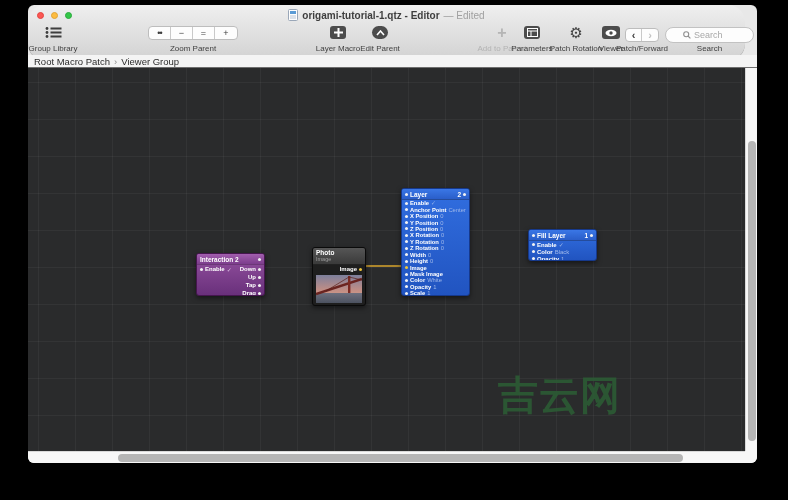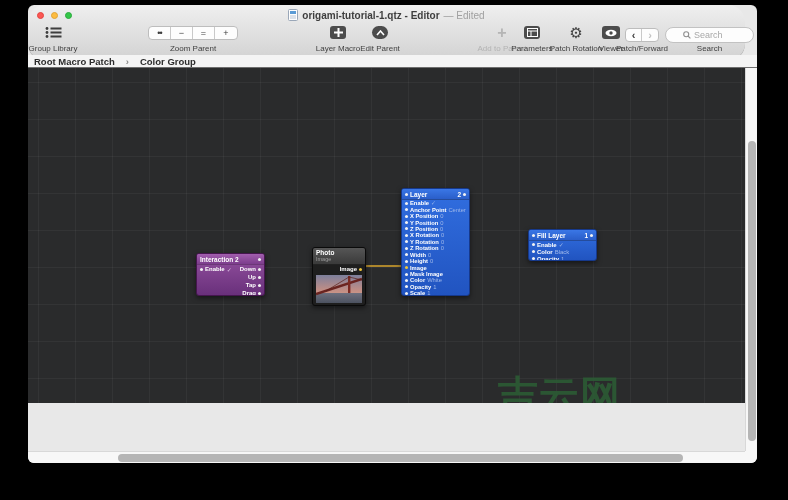--- a/index.html
+++ b/index.html
@@ -47,26 +47,26 @@
                gap:3px; margin-top:1px;}
   .searchbox input { border:none; outline:none; background:transparent; width:42px;
                      font-size:9px; color:#444; font-family:"Liberation Sans",sans-serif;}
   .searchbox input::placeholder { color:#a8a8a8; }
   .gear { font-size:15px; color:#434343; line-height:13px; }
   .plus-dim { font-size:16px; font-weight:bold; color:#b5b5b5; line-height:13px; }
 
   
   .breadcrumb { position:absolute; left:0; right:0; top:50px; height:13px;
                 background:#f4f4f4; border-bottom:1px solid #6e6e6e;
-                display:flex; align-items:center; gap:11px; padding-left:6px;
-                font-size:9.5px; color:#2c2c2c;font-weight:bold; }
+                display:flex; align-items:center; gap:4px; padding-left:6px;
+                font-size:9.5px; color:#2c2c2c; }
   .crumb-sep { color:#8a8a8a; }
 
   
-  .canvas { position:absolute; left:0; top:63px; width:717px; height:335px;
+  .canvas { position:absolute; left:0; top:63px; width:717px; height:383px;
             background-color:#2a2b2c;
             background-image:
               linear-gradient(to right, rgba(255,255,255,.045) 1px, transparent 1px),
               linear-gradient(to bottom, rgba(255,255,255,.045) 1px, transparent 1px);
             background-size:37px 37px; background-position:10px 14px; overflow:hidden; }
 
   .watermark { position:absolute; left:470px; top:300px; font-size:40px; font-weight:bold;
                color:#2c5a34; opacity:.92; letter-spacing:1px; white-space:nowrap;
                font-family:"DejaVu Sans", sans-serif; }
 
@@ -243,21 +243,21 @@
         </div>
         <span class="tlabel">Search</span>
       </div>
 
     </div>
   </div>
 
   <div class="breadcrumb">
     <span>Root Macro Patch</span>
     <span class="crumb-sep">›</span>
-    <span>Color Group</span>
+    <span>Viewer Group</span>
   </div>
 
   <div class="canvas">
 
     <svg class="wires">
       <line x1="337" y1="198" x2="374" y2="198" stroke="#d8a62c" stroke-width="1.6"></line>
     </svg>
 
     <div class="node purple" id="node-interaction">
       <div class="node-title">

